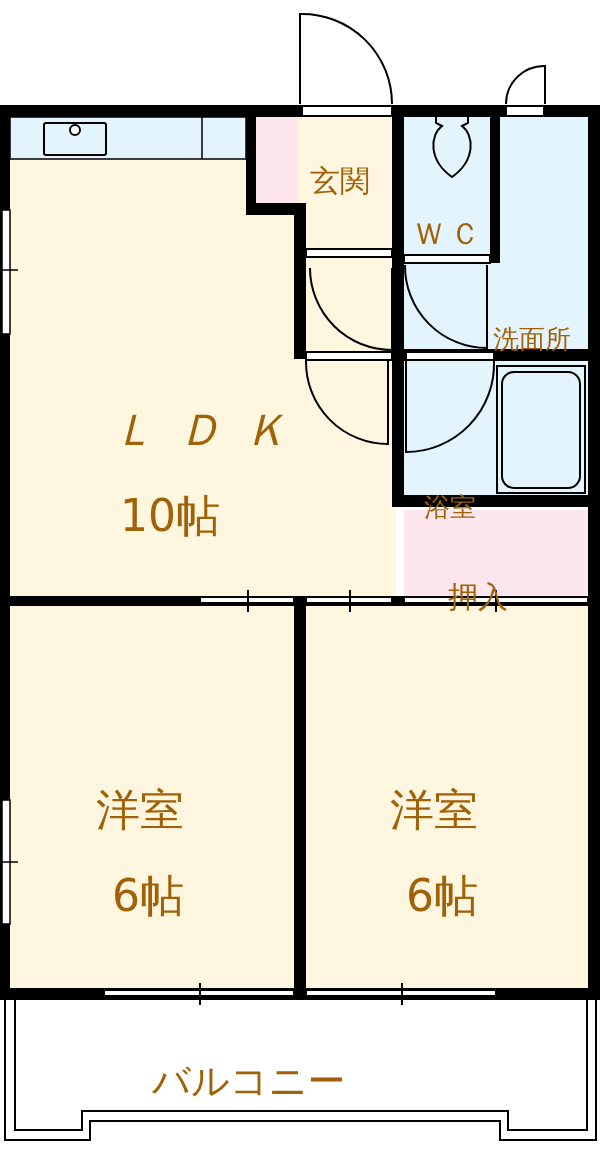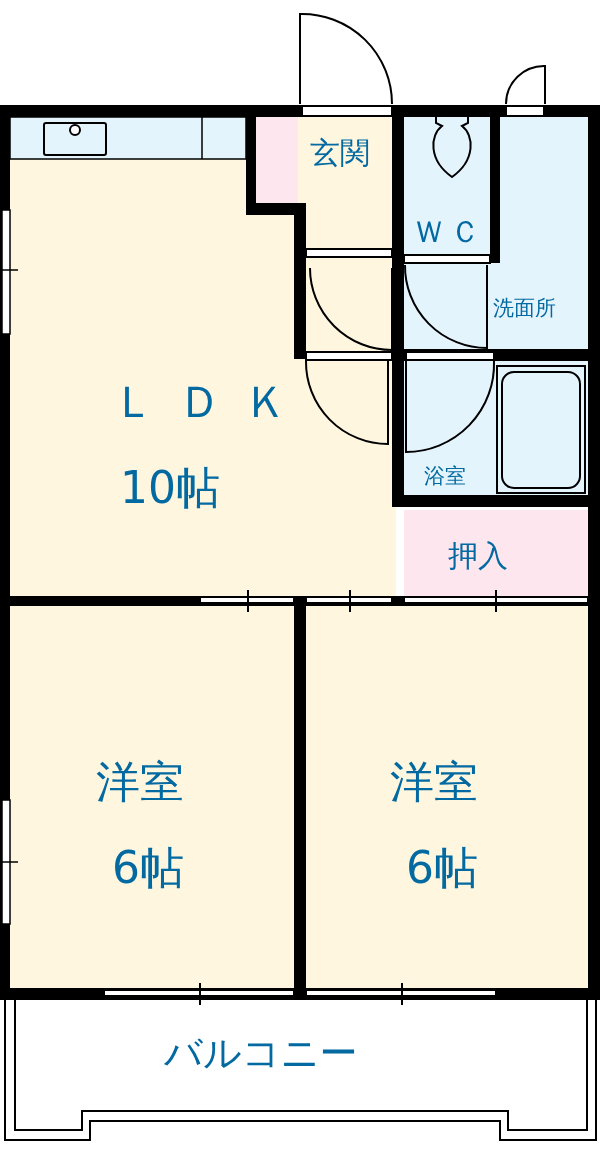--- a/index.html
+++ b/index.html
@@ -1,22 +1,22 @@
 <!DOCTYPE html>
 <html><head>
 <meta charset="utf-8">
 <style>
   html, body { margin: 0; padding: 0; background: #ffffff; }
   body { width: 600px; height: 1154px; position: relative; overflow: hidden; }
   #plan { position: absolute; left: 0; top: 0; width: 600px; height: 1154px; }
-  .lbl { position: absolute; font-family: "DejaVu Sans", sans-serif; color: #0369a1; white-space: nowrap; line-height: 1; }
+  .lbl { position: absolute; font-family: "DejaVu Sans", sans-serif; color: #a16207; white-space: nowrap; line-height: 1; margin-top: 28px; }
   .big { font-size: 44px; }
   .mid { font-size: 30px; }
-  .sm  { font-size: 21px; }
-  .ltr { letter-spacing: 22px; }
+  .sm  { font-size: 26px; }
+  .ltr { letter-spacing: 22px; font-style: italic; }
 </style>
 </head>
 <body>
 
 <svg id="plan" viewBox="0 0 600 1154" xmlns="http://www.w3.org/2000/svg">
 
   <rect x="10" y="117" width="386" height="482" fill="#fff6e0"></rect>
   <rect x="10" y="117" width="236" height="42" fill="#e4f4fd" stroke="#000" stroke-width="1.5"></rect>
   <line x1="202" y1="117" x2="202" y2="159" stroke="#000" stroke-width="1.5"></line>
   <rect x="44" y="123" width="62" height="32" rx="2" fill="none" stroke="#000" stroke-width="2"></rect>
@@ -107,21 +107,21 @@
 
   <g fill="none" stroke="#000" stroke-width="2">
     <path d="M5 1000 L5 1140 L90 1140 L90 1121 L500 1121 L500 1140 L596 1140 L596 1000"></path>
     <path d="M15 1000 L15 1130 L82 1130 L82 1111 L508 1111 L508 1130 L587 1130 L587 1000"></path>
   </g>
 </svg>
 
 <div class="lbl big ltr" style="left:112px; top:380px;">ＬＤＫ</div>
 <div class="lbl big" style="left:120px; top:466px;">10帖</div>
 <div class="lbl mid" style="left:310px; top:138px;">玄関</div>
-<div class="lbl mid" style="left:414px; top:217px; letter-spacing:6px;">ＷＣ</div>
+<div class="lbl mid" style="left:414px; top:191px; letter-spacing:6px;">ＷＣ</div>
 <div class="lbl sm" style="left:493px; top:298px;">洗面所</div>
 <div class="lbl sm" style="left:424px; top:466px;">浴室</div>
-<div class="lbl mid" style="left:448px; top:541px;text-align:center;">押入</div>
+<div class="lbl mid" style="left:448px; top:554px;text-align:center;">押入</div>
 <div class="lbl big" style="left:96px; top:760px;">洋室</div>
 <div class="lbl big" style="left:112px; top:846px;">6帖</div>
 <div class="lbl big" style="left:390px; top:760px;">洋室</div>
 <div class="lbl big" style="left:406px; top:846px;">6帖</div>
-<div class="lbl big" style="left:164px; top:1034px; font-size:38px;">バルコニー</div>
+<div class="lbl big" style="left:152px; top:1034px; font-size:38px;">バルコニー</div>
 
 </body></html>

